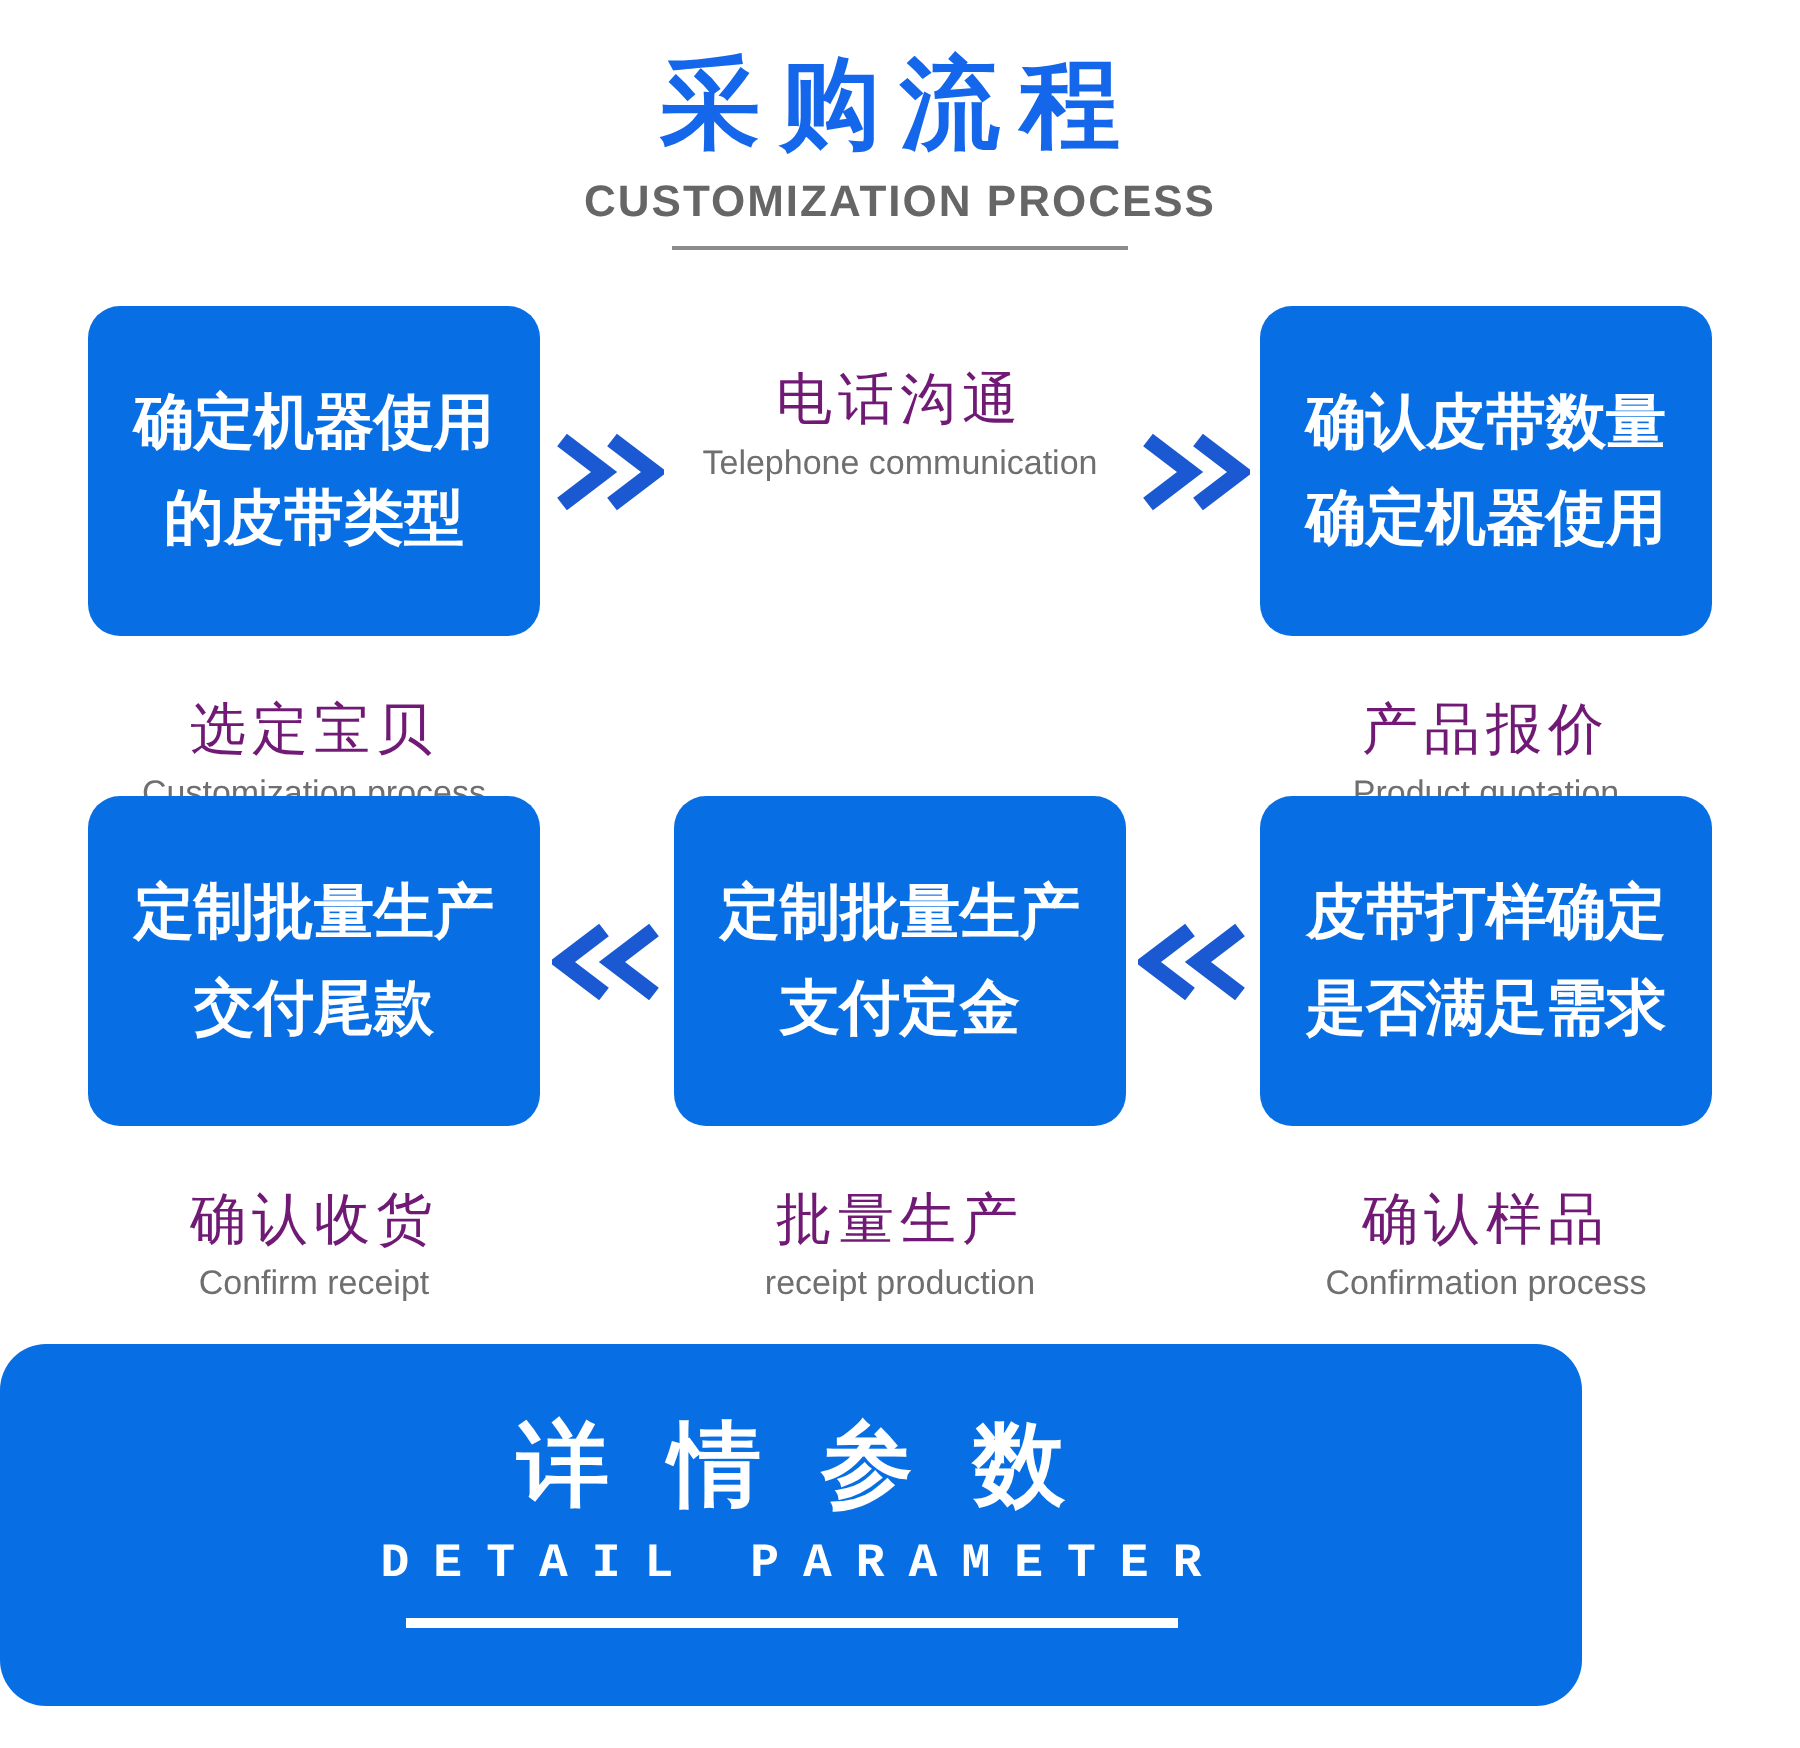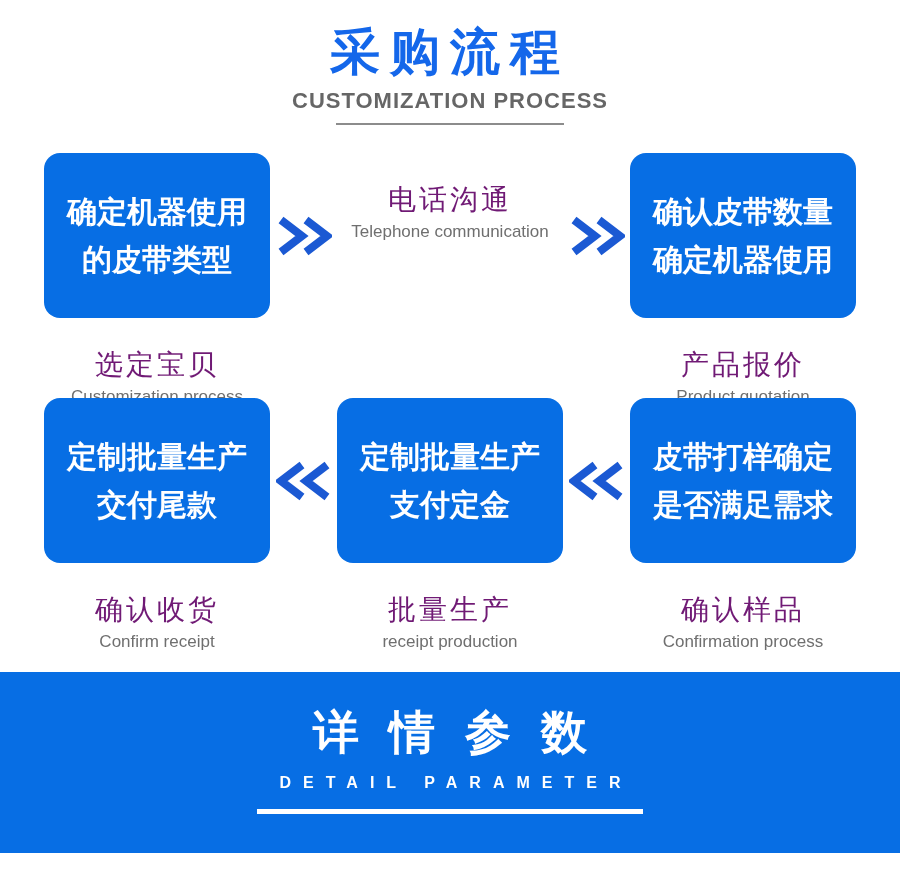--- a/index.html
+++ b/index.html
@@ -23,25 +23,25 @@
     color:#ffffff; font-size:30px; font-weight:bold; line-height:48px; text-align:center;
   }
   .step-label { margin-top:28px; color:#701a75; font-size:28px; letter-spacing:3px; line-height:38px; }
   .step-label-en { margin-top:3px; color:#6f6f6f; font-size:17px; line-height:20px; }
   .arrow-cell { width:67px; height:165px; display:flex; align-items:center; justify-content:center; }
   .arrow-cell svg { display:block; }
   .flip { transform:scaleX(-1); }
 
   
   .footer-banner {
-    position:absolute; top:672px; left:0; width:900px; height:181px;
-    background:#076ee4; text-align:center; color:#ffffff;
+    position:absolute; top:672px; left:0; width:791px; height:181px;
+    background:#076ee4; text-align:center; color:#ffffff;border-radius:23px;
   }
   .banner-title { padding-top:34px; font-size:46px; font-weight:bold; letter-spacing:30px; padding-left:30px; line-height:52px; }
-  .banner-sub { margin-top:14px; font-size:16px; font-weight:bold; letter-spacing:12px; padding-left:12px; line-height:22px; }
+  .banner-sub { margin-top:14px; font-size:24px; font-weight:bold; letter-spacing:12px; padding-left:12px; line-height:22px;font-family:Liberation Mono, monospace; }
   .banner-underline { margin:15px auto 0 auto; width:386px; height:5px; background:#ffffff; }
 </style>
 </head>
 <body>
 
 <div class="page">
 
   <div class="header">
     <div class="main-title">采购流程</div>
     <div class="sub-title">CUSTOMIZATION PROCESS</div>

